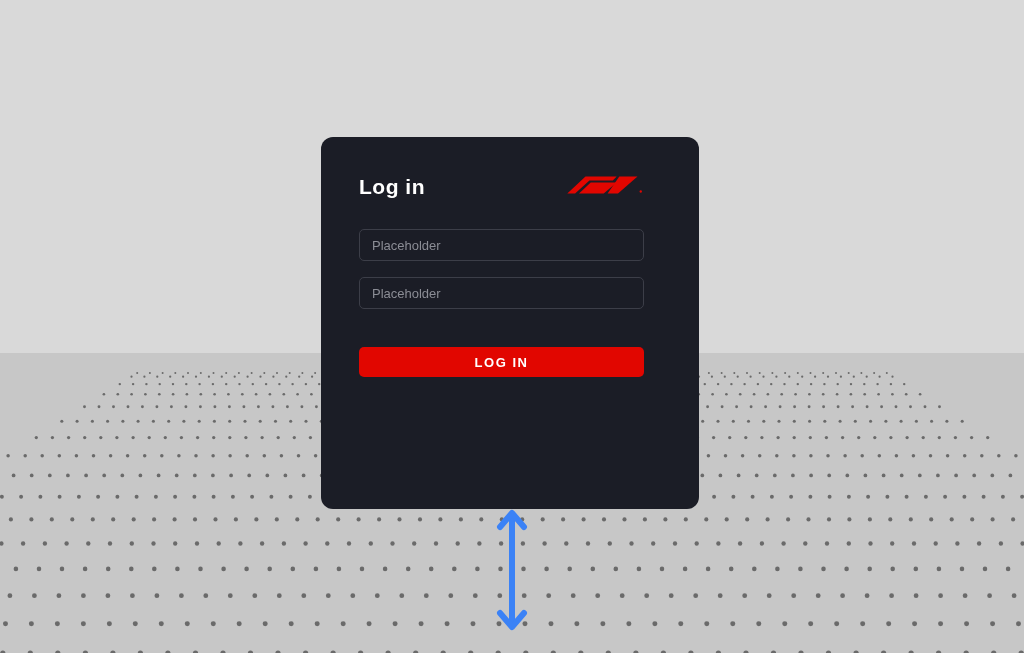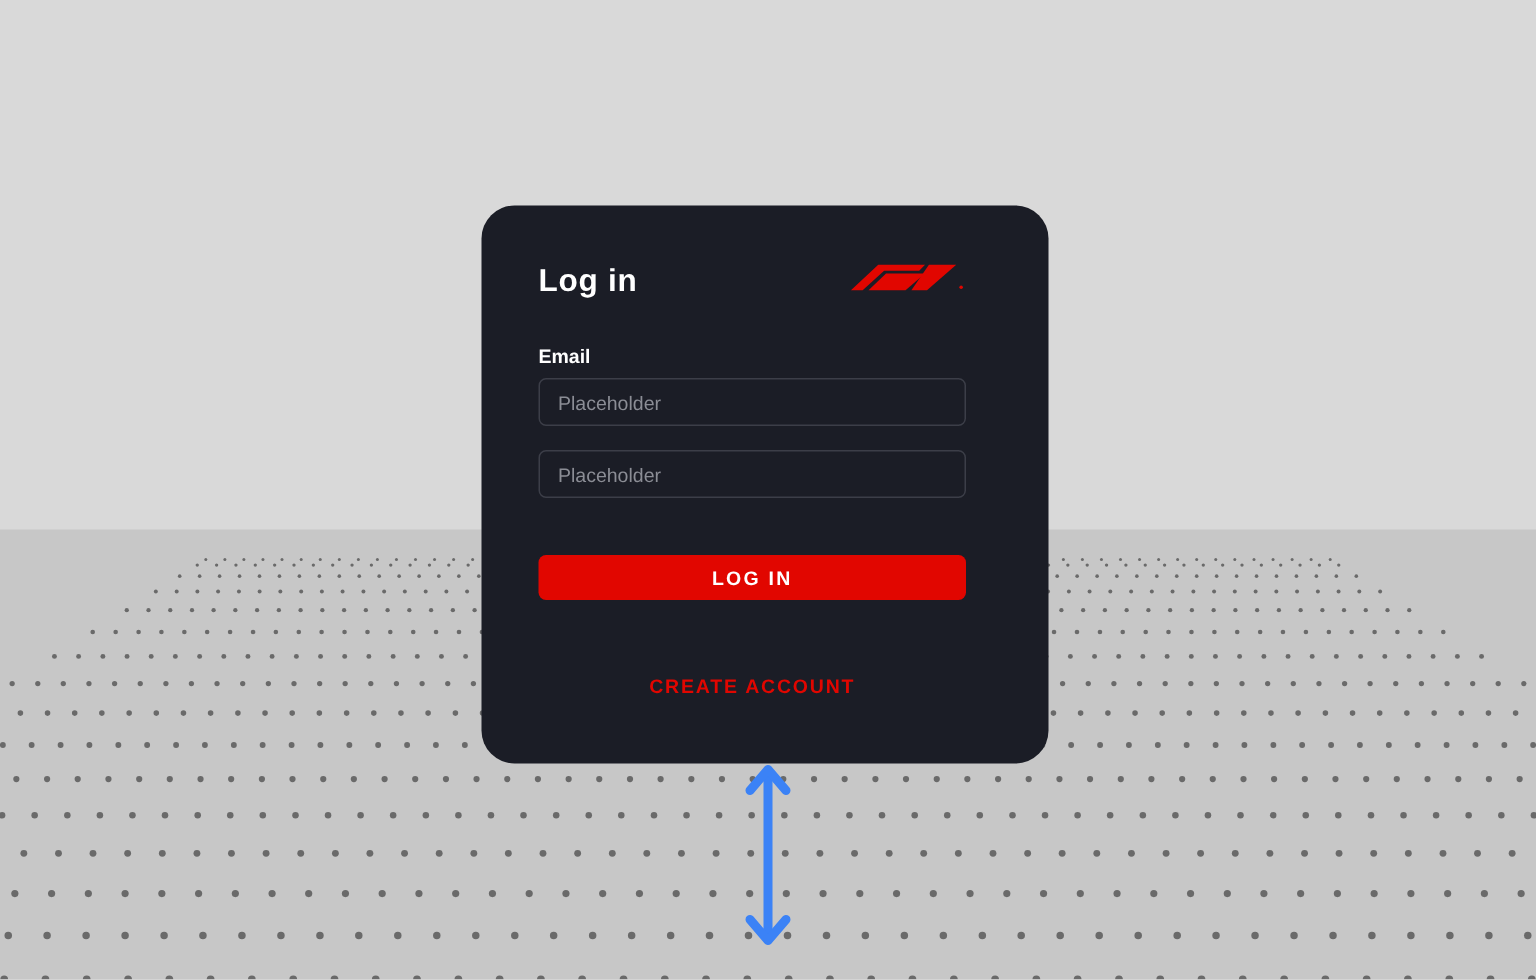--- a/index.html
+++ b/index.html
@@ -35,21 +35,21 @@
       height: 100%;
     }
 
     .login-card {
       position: absolute;
       left: 321px;
       top: 137px;
       width: 378px;
       height: 372px;
       background: #1b1d26;
-      border-radius: 22px;
+      border-radius: 12px;
       padding: 38px 55px 30px 38px;
     }
 
     .card-header {
       display: flex;
       justify-content: space-between;
       align-items: center;
       margin-bottom: 30px;
     }
 
@@ -1007,31 +1007,29 @@
           <path d="M 2 28 L 30 2 L 78 2 L 72 8 L 36 8 L 14 28 Z"></path>
           <path d="M 20 28 L 38 11 L 78 11 L 58 28 Z"></path>
           <path d="M 82 2 L 110 2 L 80 28 L 64 28 Z"></path>
           <circle cx="115" cy="25" r="1.8"></circle>
         </g>
       </svg>
     </span>
   </div>
 
   <div class="field-group">
-    <label class="field-label">Email</label>
     <input type="text" class="field-input" placeholder="Placeholder" style="">
   </div>
 
   <div class="field-group">
     <input type="password" class="field-input" placeholder="Placeholder" style="">
   </div>
 
   <button class="login-button">LOG IN</button>
 
-  <a class="create-account">CREATE ACCOUNT</a>
 </div>
 
 <svg class="resize-arrow" viewBox="0 0 36 130">
   <g stroke="#3b82f6" stroke-width="6" fill="none" stroke-linecap="round" stroke-linejoin="round">
     <line x1="18" y1="12" x2="18" y2="118"></line>
     <polyline points="6,22 18,8 30,22"></polyline>
     <polyline points="6,108 18,122 30,108"></polyline>
   </g>
 </svg>
 

